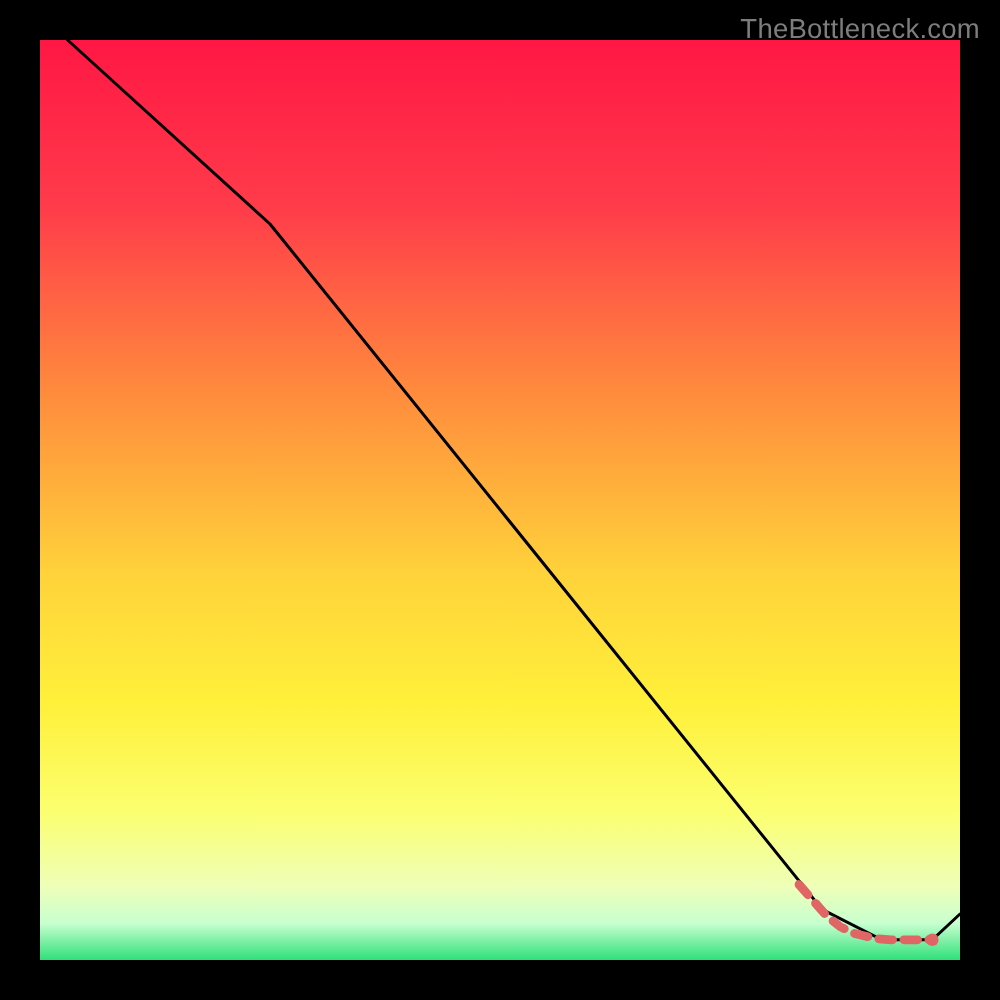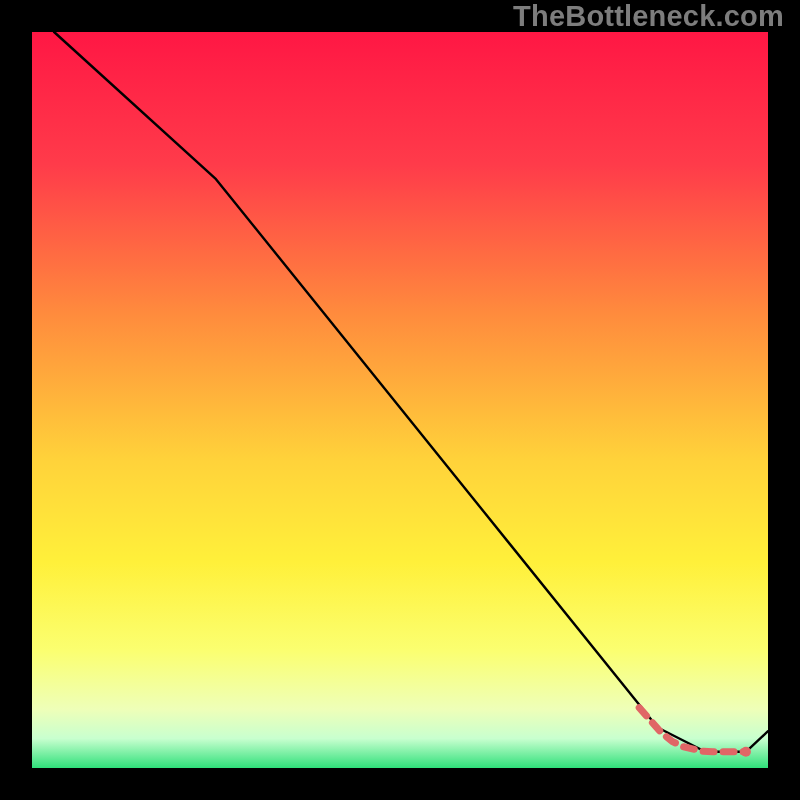--- a/index.html
+++ b/index.html
@@ -12,25 +12,25 @@
     font-family: Arial, Helvetica, sans-serif;
   }
   .stage {
     position: relative;
     width: 800px;
     height: 800px;
     background: #000;
   }
   .watermark {
     position: absolute;
-    top: 0;
+    top: 10px;
     right: 16px;
     color: #7d7d7d;
-    font-size: 29px;
-    font-weight: 700;
+    font-size: 22px;
+    font-weight: 400;
     letter-spacing: 0.2px;
     z-index: 5;
   }
   svg.plot {
     position: absolute;
     left: 0;
     top: 0;
     width: 800px;
     height: 800px;
     display: block;

